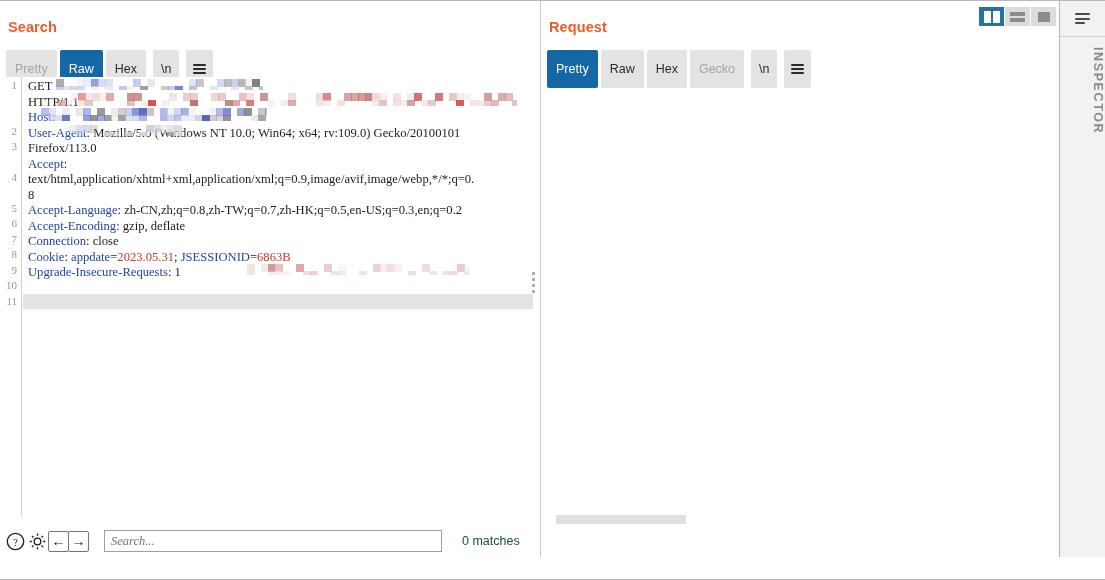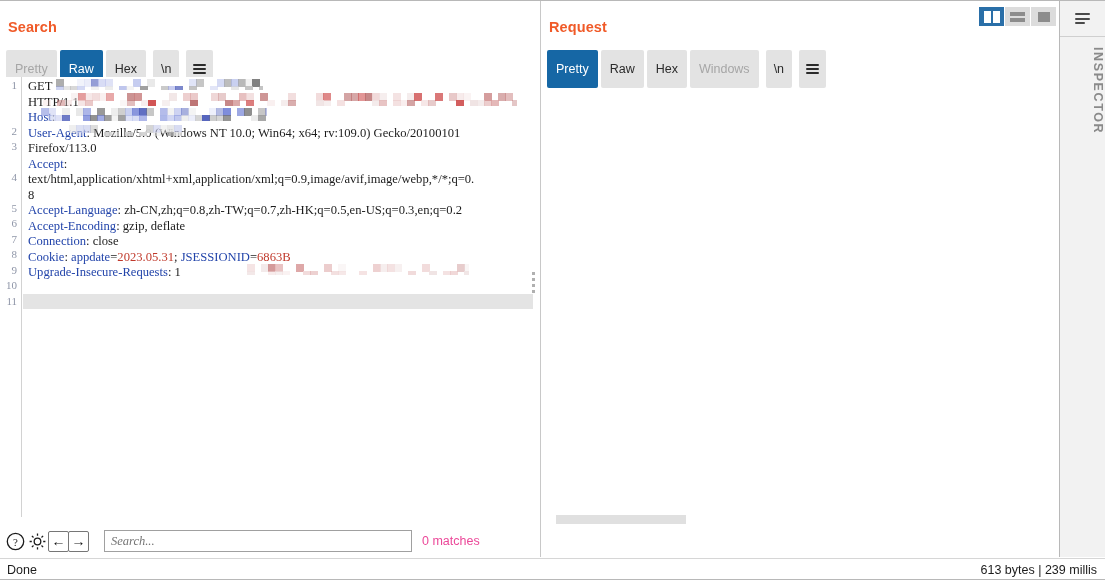--- a/index.html
+++ b/index.html
@@ -139,22 +139,22 @@
     background: #fff; display: flex; align-items: center; justify-content: center;
     margin-right: -1px; cursor: pointer; font-size: 14px; color: #111; line-height: 1;
   }
   .arrow-btn:last-of-type { margin-right: 0; }
   .search-input {
     height: 22px; border: 1px solid #a0a0a0; background: #fff;
     font-family: "Liberation Serif", serif; font-style: italic;
     font-size: 12.5px; color: #9b9b9b; padding: 0 6px; outline: none;
     margin-left: 6px;
   }
-  .search-input-req { width: 308px; margin-left: 16px; }
-  .matches { margin-left: 10px; font-size: 12.5px; color: #ec4899; white-space: nowrap; }
+  .search-input-req { width: 338px; margin-left: 16px; }
+  .matches { margin-left: 20px; font-size: 12.5px; color: #14532d; white-space: nowrap; }
 
   
   .statusbar {
     position: absolute; left: 0; top: 558px; width: 1105px; height: 22px;
     background: #fff; border-top: 1px solid #d6d6d6;
   }
   .status-left { position: absolute; left: 7px; top: 4px; font-size: 12.5px; color: #1c1c1c; }
   .status-right { position: absolute; right: 8px; top: 4px; font-size: 12.5px; color: #1c1c1c; }
   .bottom-rule { position: absolute; left: 0; top: 579px; width: 1105px; height: 1px; background: #b8b8b8; }
 </style>
@@ -230,21 +230,21 @@
 
   <div class="pane-divider"></div>
 
   <div class="pane pane-response">
     <div class="pane-title">Request</div>
 
     <div class="tabstrip">
       <div class="tab active">Pretty</div>
       <div class="tab">Raw</div>
       <div class="tab">Hex</div>
-      <div class="tab disabled">Windows</div>
+      <div class="tab disabled">Gecko</div>
       <div class="tab nl">\n</div>
       <div class="tab menu">
         <span class="hamburger">
             <i></i>
             <i></i>
             <i></i>
           </span>
       </div>
     </div>
 
@@ -307,19 +307,15 @@
     <div class="inspector-icon-box">
       <span class="ins-ico">
           <i class="s1"></i>
           <i class="s2"></i>
           <i class="s3"></i>
         </span>
     </div>
     <div class="inspector-label">INSPECTOR</div>
   </div>
 
-  <div class="statusbar">
-    <div class="status-left">Done</div>
-    <div class="status-right">613 bytes | 239 millis</div>
-  </div>
   <div class="bottom-rule"></div>
 
 </div>
 
 </body></html>

